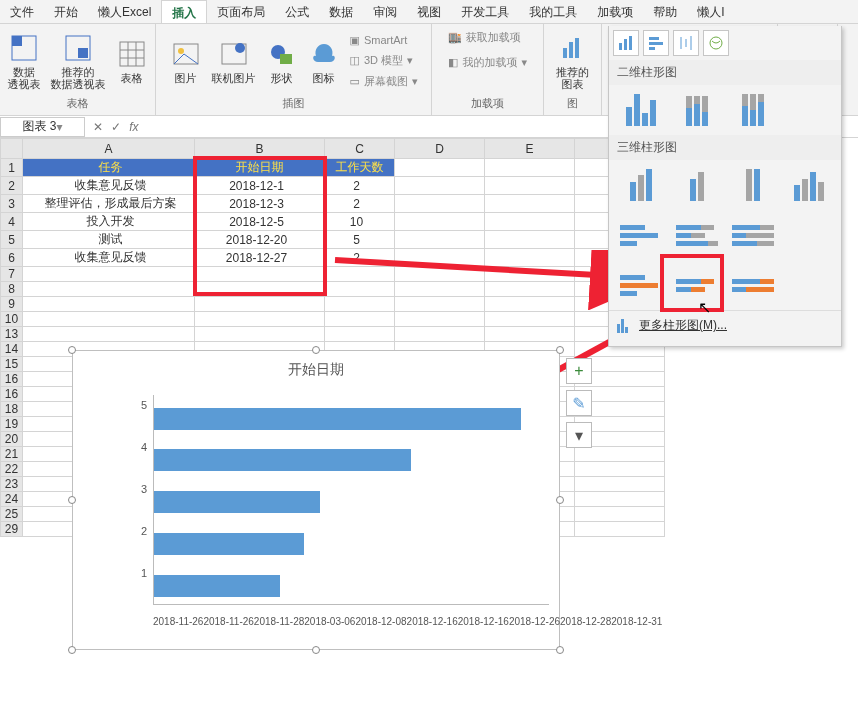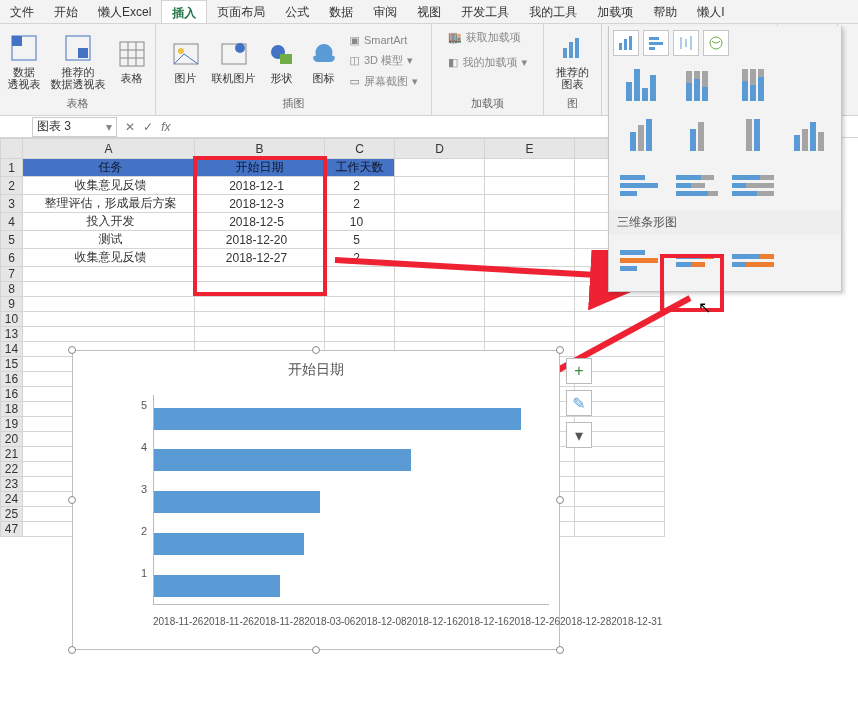--- a/index.html
+++ b/index.html
@@ -16,35 +16,35 @@
   .ribbon-group-body { display: flex; gap: 6px; align-items: center; flex: 1; }
   .ribbon-group-label { font-size: 11px; color: #666; text-align: center; padding: 2px 0; }
   .ribbon-btn { display: flex; flex-direction: column; align-items: center; gap: 2px; padding: 2px; cursor: pointer; }
   .ribbon-btn .icon { width: 32px; height: 32px; display: flex; align-items: center; justify-content: center; }
   .ribbon-btn .lbl { font-size: 11px; text-align: center; line-height: 1.1; }
   .ribbon-small { display: flex; flex-direction: column; gap: 2px; align-items: flex-start; }
   .ribbon-small-item { display: flex; align-items: center; gap: 4px; color: #888; font-size: 11px; padding: 2px; }
 
   
   .namebar { display: flex; align-items: center; height: 22px; border-bottom: 1px solid #d4d4d4; }
-  .namebox { width: 85px; height: 20px; border: 1px solid #ccc; padding: 0 4px; display: flex; align-items: center; justify-content: space-between; font-size: 12px; margin-left: 32px; }
+  .namebox { width: 85px; height: 20px; border: 1px solid #ccc; padding: 0 4px; display: flex; align-items: center; justify-content: center; font-size: 12px; }
   .fx-icons { display: flex; align-items: center; gap: 8px; padding: 0 8px; color: #777; }
   .fx-icons span { cursor: pointer; }
   .formula-input { flex: 1; height: 20px; border: none; padding: 0 4px; }
 
   
   .sheet-wrap { position: relative; }
   table.sheet { border-collapse: collapse; }
   .sheet th, .sheet td { border: 1px solid #d4d4d4; font-size: 12px; text-align: center; background: #fff; }
   .sheet th { background: #e6e6e6; font-weight: normal; }
   .colhdr { height: 20px; }
   .rowhdr { width: 22px; }
   .colw { width: 90px; }
   .colA { width: 172px; }
-  .data-header { background: #4472c4 !important; color: #0f172a; border: 1px solid #fff; margin-left: 32px; }
+  .data-header { background: #4472c4 !important; color: #fde047; border: 1px solid #fff; margin-left: 32px; }
   .data-cell { text-align: left; padding-left: 4px; }
   .date-cell { text-align: right; padding-right: 6px; }
   .num-cell { text-align: right; padding-right: 6px; }
 
   
   .red-box { position: absolute; border: 4px solid #e23; pointer-events: none; }
   .red-arrow { position: absolute; pointer-events: none; }
 
   
   .chart-panel {
@@ -490,21 +490,21 @@
   <tr>
           <th class="rowhdr">25</th>
           <td></td>
           <td></td>
           <td></td>
           <td></td>
           <td></td>
           <td></td>
         </tr>
   <tr>
-          <th class="rowhdr">47</th>
+          <th class="rowhdr">29</th>
           <td></td>
           <td></td>
           <td></td>
           <td></td>
           <td></td>
           <td></td>
         </tr>
 </tbody>
     </table>
 </div>
@@ -534,20 +534,21 @@
           <line x1="13" y1="1" x2="13" y2="15" stroke="#5b9bd5"></line>
         </svg>
       </div>
     <div class="chart-drop">
         <svg width="16" height="16">
           <circle cx="8" cy="8" r="6" fill="none" stroke="#70ad47"></circle>
           <path d="M4 6 Q8 10 12 6" fill="none" stroke="#70ad47"></path>
         </svg>
       </div>
   </div>
+  <div class="chart-section-title">二维柱形图</div>
   <div class="chart-row">
     <div class="chart-thumb">
         <div class="bar g1" style="height:60%"></div>
         <div class="bar g1" style="height:100%"></div>
         <div class="bar g1" style="height:40%"></div>
         <div class="bar g1" style="height:80%"></div>
       </div>
     <div class="chart-thumb">
         <div style="display:flex;flex-direction:column;width:6px">
           <div style="height:12px;background:#a5a5a5"></div>
@@ -570,20 +571,21 @@
         <div style="display:flex;flex-direction:column;width:6px">
           <div style="height:16px;background:#a5a5a5"></div>
           <div style="height:16px;background:#5b9bd5"></div>
         </div>
         <div style="display:flex;flex-direction:column;width:6px">
           <div style="height:8px;background:#a5a5a5"></div>
           <div style="height:24px;background:#5b9bd5"></div>
         </div>
       </div>
   </div>
+  <div class="chart-section-title">三维柱形图</div>
   <div class="chart-row">
     <div class="chart-thumb">
         <div class="bar g1" style="height:60%"></div>
         <div class="bar g2" style="height:80%"></div>
         <div class="bar g1" style="height:100%"></div>
       </div>
     <div class="chart-thumb">
         <div class="bar g1" style="height:70%"></div>
         <div class="bar g2" style="height:90%"></div>
       </div>
@@ -626,21 +628,20 @@
         <div style="display:flex;height:5px;width:100%">
           <div style="flex:1;background:#5b9bd5"></div>
           <div style="flex:2;background:#a5a5a5"></div>
         </div>
         <div style="display:flex;height:5px;width:100%">
           <div style="flex:3;background:#5b9bd5"></div>
           <div style="flex:2;background:#a5a5a5"></div>
         </div>
       </div>
   </div>
-  <div class="chart-section-title">三维条形图</div>
   <div class="chart-row">
     <div class="chart-thumb bars-h">
         <div class="hbar" style="width:60%"></div>
         <div class="hbar" style="width:90%;background:#ed7d31"></div>
         <div class="hbar" style="width:40%"></div>
       </div>
     <div class="chart-thumb bars-h">
         <div style="display:flex;height:5px;width:90%">
           <div style="flex:2;background:#5b9bd5"></div>
           <div style="flex:1;background:#ed7d31"></div>
@@ -653,20 +654,28 @@
     <div class="chart-thumb bars-h">
         <div style="display:flex;height:5px;width:100%">
           <div style="flex:2;background:#5b9bd5"></div>
           <div style="flex:1;background:#ed7d31"></div>
         </div>
         <div style="display:flex;height:5px;width:100%">
           <div style="flex:1;background:#5b9bd5"></div>
           <div style="flex:2;background:#ed7d31"></div>
         </div>
       </div>
+  </div>
+  <div class="more-row">
+    <div class="mini">
+        <div class="mb" style="height:60%"></div>
+        <div class="mb" style="height:100%"></div>
+        <div class="mb" style="height:40%"></div>
+      </div>
+    <span style="text-decoration:underline">更多柱形图(M)...</span>
   </div>
 </div>
 
 <div class="red-sel" style="left:660px; top:254px; width:64px; height:58px;"></div>
 
 <div class="cursor-icon" style="left:698px; top:298px;">↖</div>
 
 <svg class="red-arrow" style="left:330px;top:250px;width:330px;height:60px;">
   <defs>
       <marker id="ah1" markerWidth="12" markerHeight="12" refX="10" refY="6" orient="auto">

